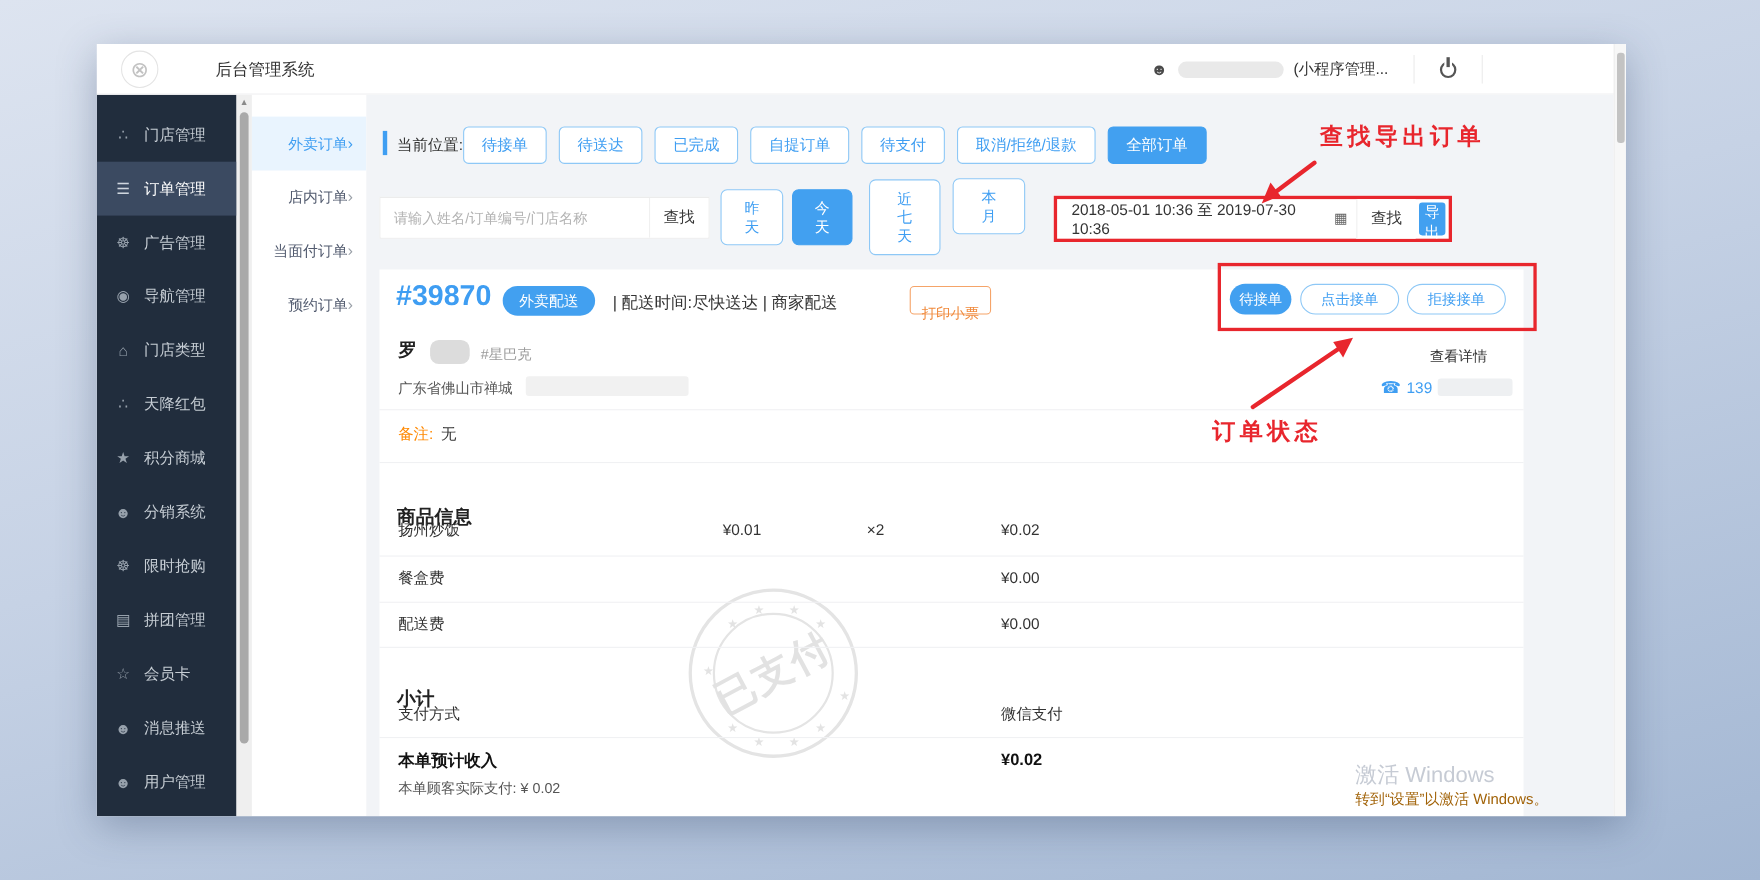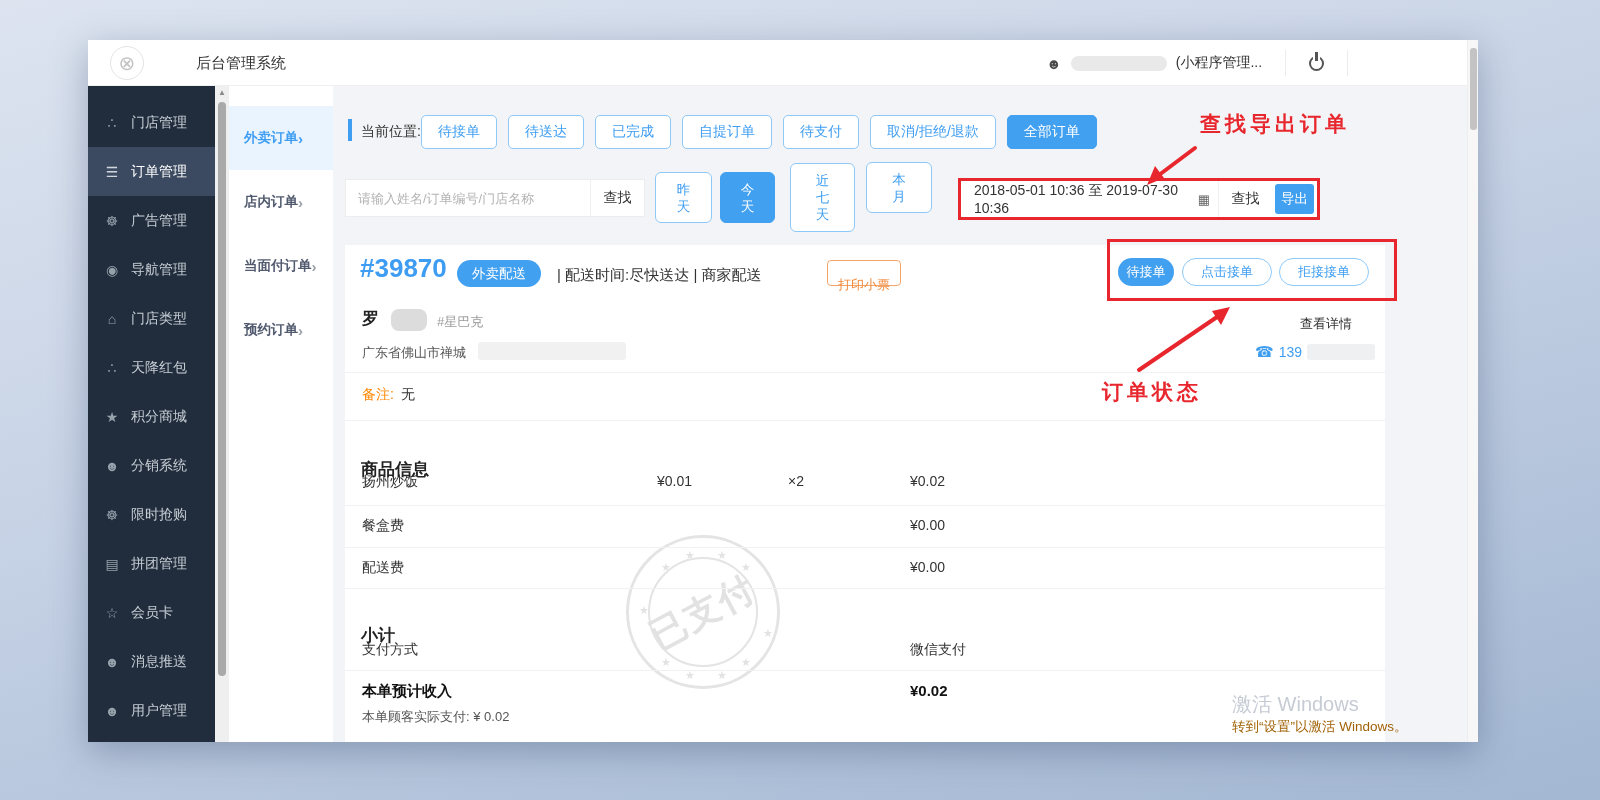--- a/index.html
+++ b/index.html
@@ -35,22 +35,22 @@
   .side-item.active .sicon { color:#cfd6de; }
   .side-pad { height:12px; }
 
   
   .scrollstrip { position:absolute; left:127px; top:46px; width:14px; height:656px; background:#efefef; }
   .scrollstrip .arrow { position:absolute; left:0; top:2px; width:14px; text-align:center; font-size:8px; color:#8a8a8a; }
   .scrollstrip .thumb { position:absolute; left:3px; top:16px; width:8px; height:574px; background:#a9a9a9; border-radius:4px; }
 
   
   .submenu { position:absolute; left:141px; top:46px; width:104px; height:656px; background:#fff; padding-top:20px; }
-  .sub-item { height:64px; display:flex; align-items:center; justify-content:flex-start; padding:0 12px 0 15px;
-              font-size:13.5px; color:#515a6e; cursor:pointer;font-weight:bold; }
+  .sub-item { height:49px; display:flex; align-items:center; justify-content:flex-end; padding:0 12px 0 15px;
+              font-size:13.5px; color:#515a6e; cursor:pointer; }
   .sub-item .chev { color:#9aa0a8; font-size:15px; }
   .sub-item.active { background:#e9f4fe; color:#3f9ef2; }
   .sub-item.active .chev { color:#3f9ef2; }
 
   
   .content { position:absolute; left:245px; top:46px; width:1134px; height:656px; background:#f2f4f7; overflow:hidden; }
 
   .bc-bar { position:absolute; left:15px; top:33px; width:4px; height:22px; background:#3f9ef2; }
   .bc-label { position:absolute; left:28px; top:37px; font-size:14px; color:#333; }
   .filter-row { position:absolute; left:88px; top:29px; display:flex; gap:11px; }
@@ -68,21 +68,21 @@
   .day-btn { position:absolute; border:1px solid #8ec8f6; border-radius:6px; background:#fff; color:#3f9ef2;
              display:flex; align-items:center; justify-content:center; cursor:pointer; }
   .day-btn span { display:block; width:16px; line-height:17px; text-align:center; font-size:13.5px; word-break:break-all; }
   .day-btn.active { background:#42a0f0; border-color:#42a0f0; color:#fff; }
 
   .date-box { position:absolute; left:625px; top:92px; width:362px; height:42px; border:3px solid #e8262d; background:#fff;
               display:flex; align-items:center; }
   .date-display { flex:1; display:flex; align-items:center; gap:6px; padding:0 8px 0 13px; font-size:14px; color:#333; cursor:pointer; }
   .cal { color:#666; font-size:13px; }
   .date-find { width:54px; height:100%; background:#fff; border:none; border-left:1px solid #f0f0f0; font-size:14px; color:#333; cursor:pointer; }
-  .date-export { width:39px; height:30px; margin:0 3px; background:#42a0f0; color:#fff; border:none; border-radius:3px;
+  .date-export { width:24px; height:30px; margin:0 3px; background:#42a0f0; color:#fff; border:none; border-radius:3px;
                  font-size:13.5px; cursor:pointer; }
 
   .red-note { position:absolute; color:#e8262d; font-size:21px; font-weight:bold; letter-spacing:4px; z-index:20; }
   .note-export { left:867px; top:24px; }
   .arrow-svg { position:absolute; z-index:20; }
 
   
   .card { position:absolute; left:12px; top:159px; width:1040px; height:497px; background:#fff; }
   .hr { position:absolute; left:0; right:0; height:1px; background:#f0f1f3; }
   .order-id { position:absolute; left:15px; top:8px; font-size:26px; font-weight:bold; color:#3e9df2; }

